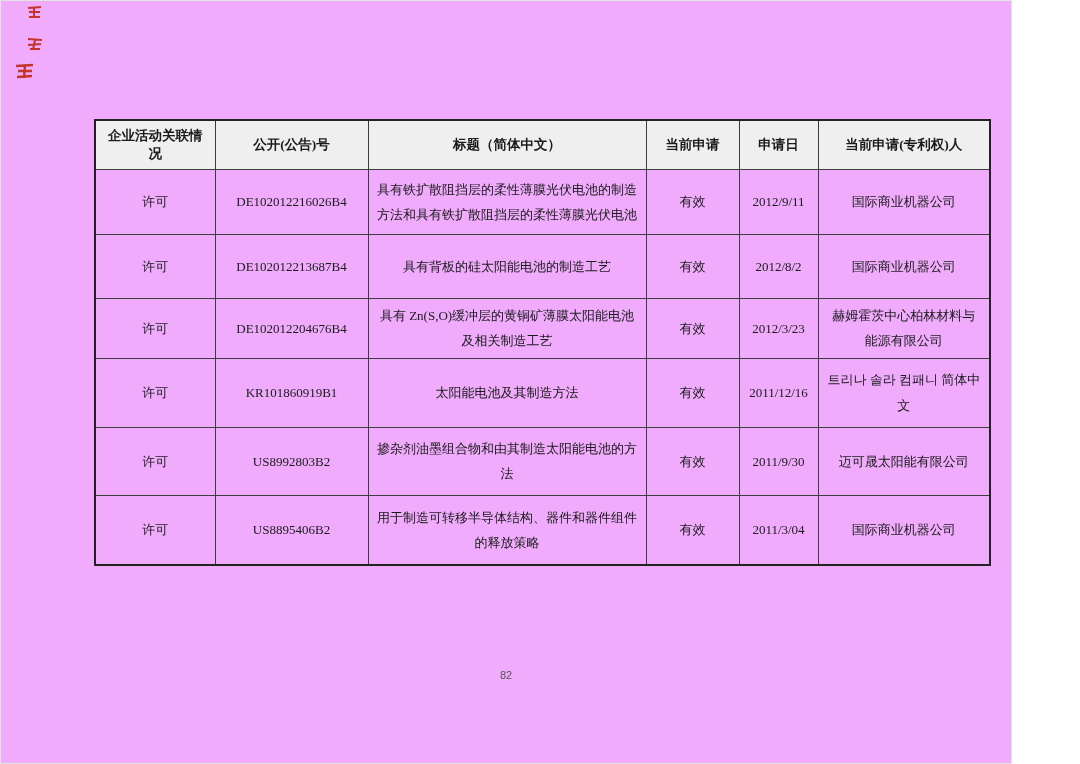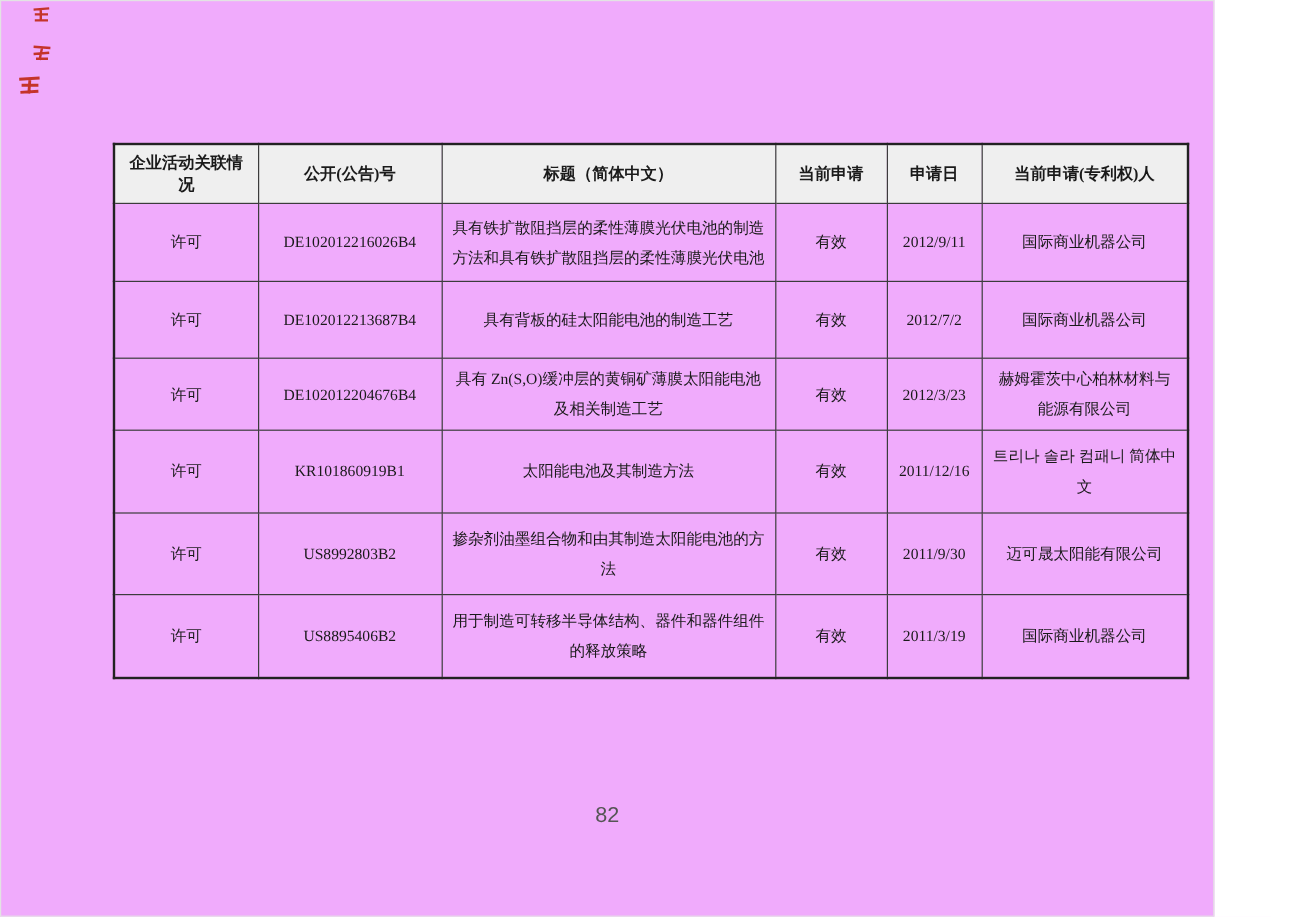--- a/index.html
+++ b/index.html
@@ -46,21 +46,21 @@
   .patent-table tbody tr:nth-child(7){height:64px;}
   .col-relation{width:120px;}
   .col-pubno{width:153px;}
   .col-title{width:278px;}
   .col-status{width:93px;}
   .col-date{width:79px;}
   .col-assignee{width:172px;}
   .page-number{
     position:absolute;left:0;right:0;top:668px;
     text-align:center;
-    font-size:18px;color:#555555;
+    font-size:11px;color:#555555;
     font-family:"Liberation Sans","DejaVu Sans",sans-serif;
   }
 </style>
 </head>
 <body>
 
 <div class="page">
 
   <div class="red-mark" style="left:25px;top:4px;">
     <svg width="18" height="15" viewBox="0 0 18 15">
@@ -104,21 +104,21 @@
           <td>具有铁扩散阻挡层的柔性薄膜光伏电池的制造方法和具有铁扩散阻挡层的柔性薄膜光伏电池</td>
           <td>有效</td>
           <td>2012/9/11</td>
           <td>国际商业机器公司</td>
         </tr>
         <tr>
           <td>许可</td>
           <td>DE102012213687B4</td>
           <td>具有背板的硅太阳能电池的制造工艺</td>
           <td>有效</td>
-          <td>2012/7/2</td>
+          <td>2012/8/2</td>
           <td>国际商业机器公司</td>
         </tr>
         <tr>
           <td>许可</td>
           <td>DE102012204676B4</td>
           <td>具有 Zn(S,O)缓冲层的黄铜矿薄膜太阳能电池及相关制造工艺</td>
           <td>有效</td>
           <td>2012/3/23</td>
           <td>赫姆霍茨中心柏林材料与能源有限公司</td>
         </tr>
@@ -136,21 +136,21 @@
           <td>掺杂剂油墨组合物和由其制造太阳能电池的方法</td>
           <td>有效</td>
           <td>2011/9/30</td>
           <td>迈可晟太阳能有限公司</td>
         </tr>
         <tr>
           <td>许可</td>
           <td>US8895406B2</td>
           <td>用于制造可转移半导体结构、器件和器件组件的释放策略</td>
           <td>有效</td>
-          <td>2011/3/19</td>
+          <td>2011/3/04</td>
           <td>国际商业机器公司</td>
         </tr>
       </tbody>
   </table>
 
   <div class="page-number">82</div>
 
 </div>
 
 </body></html>

